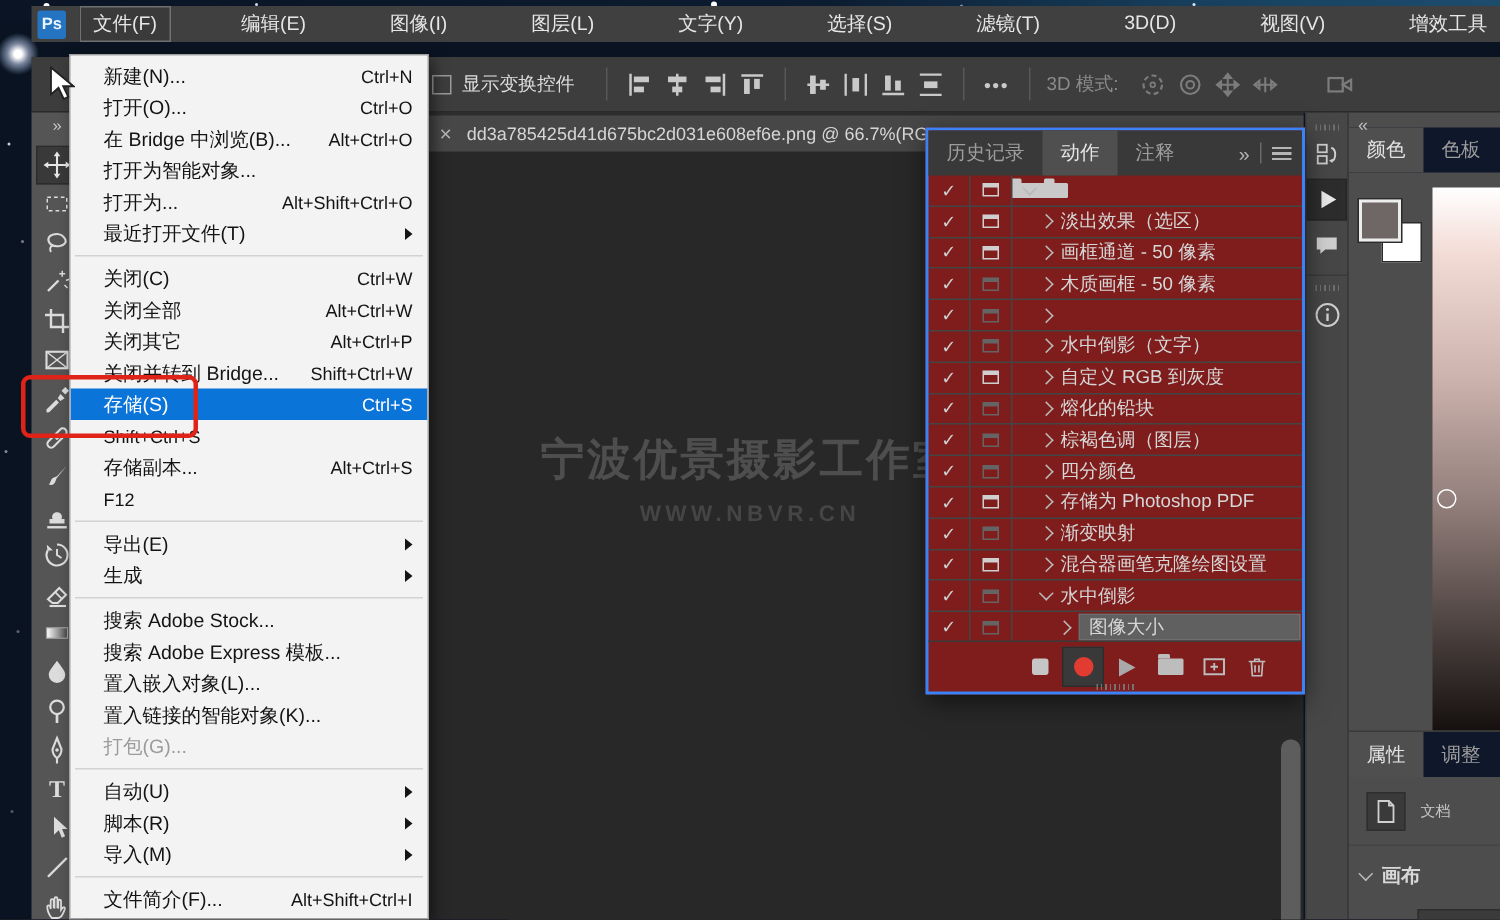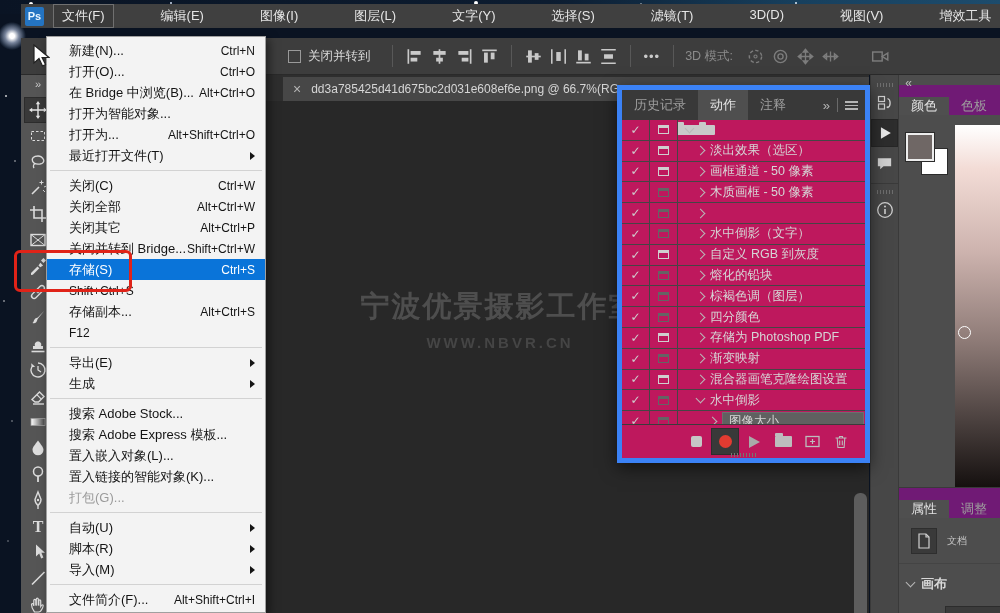--- a/index.html
+++ b/index.html
@@ -55,38 +55,38 @@
   .doctab{position:absolute;left:228px;top:2px;right:0;height:24px;background:#474747;
     display:flex;align-items:center;padding:0 10px;gap:10px;overflow:hidden;}
   .doctab-close{color:#b5b5b5;font-size:14px;line-height:14px;}
   .doctab-title{color:#d6d6d6;font-size:12px;white-space:nowrap;}
   .canvas{position:absolute;left:0;top:26px;right:0;bottom:0;}
   .wm{position:absolute;left:445px;top:186px;transform:translateX(-50%);text-align:center;white-space:nowrap;}
   .wm-t{font-size:29px;font-weight:bold;color:#4e4e4e;letter-spacing:2px;}
   .wm-u{font-size:15px;color:#454545;letter-spacing:3px;margin-top:7px;font-weight:bold;}
   .v-scroll{position:absolute;right:2px;top:392px;width:13px;height:144px;background:#5d5d5d;border-radius:6px;}
   
-  .file-menu{position:absolute;left:46px;top:36px;width:220px;height:577px;background:#f3f3f3;
+  .file-menu{position:absolute;left:46px;top:36px;width:240px;height:577px;background:#f3f3f3;
     border:1px solid #a0a0a0;box-shadow:3px 3px 9px rgba(0,0,0,.5);z-index:40;padding-top:3px;
     overflow:hidden;box-sizing:border-box;}
   .fm-row{height:21px;display:flex;align-items:center;padding:0 10px 0 22px;font-size:13px;color:#141414;}
   .fm-row .lbl{flex:1;white-space:nowrap;}
   .fm-row .sc{font-size:12px;color:#141414;white-space:nowrap;}
   .fm-row.hl{background:#0a74d9;color:#fff;}
   .fm-row.hl .sc{color:#fff;}
   .fm-row.dis,.fm-row.dis .sc{color:#9b9b9b;}
   .fm-sep{height:1px;background:#d2d2d2;margin:4px 3px;}
   .fm-arrow{width:0;height:0;border-left:5px solid #141414;border-top:4px solid transparent;border-bottom:4px solid transparent;}
   
   .red-box{position:absolute;left:14px;top:250px;width:112px;height:36px;border:3px solid #e02318;
     border-radius:6px;z-index:60;}
   .cursor{position:absolute;left:33px;top:44px;z-index:70;}
   
-  .actions-panel{position:absolute;left:617px;top:85px;width:253px;height:378px;background:#be185d;
-    border:5px solid #3b82f6;box-shadow:0 5px 16px rgba(0,0,0,.55);z-index:30;box-sizing:border-box;}
+  .actions-panel{position:absolute;left:617px;top:85px;width:253px;height:378px;background:#7f1d1d;
+    border:2px solid #3b82f6;box-shadow:0 5px 16px rgba(0,0,0,.55);z-index:30;box-sizing:border-box;}
   .ap-tabs{height:30px;background:#393939;display:flex;align-items:stretch;position:relative;}
   .ap-tab,.cp-tab,.pp-tab{padding:0 12px;display:flex;align-items:center;font-size:13px;color:#9d9d9d;white-space:nowrap;}
   .ap-tab.active,.cp-tab.active,.pp-tab.active{background:#4f4f4f;color:#e3e3e3;}
   .ap-menu{position:absolute;right:7px;top:0;bottom:0;display:flex;align-items:center;gap:7px;color:#b5b5b5;}
   .ap-chevrons{font-size:13px;}
   .ap-vline{width:1px;height:14px;background:#6a6a6a;}
   .ham{width:13px;height:9px;background:repeating-linear-gradient(180deg,#b5b5b5 0 1.5px,transparent 1.5px 3.6px);}
   .ap-list{position:absolute;top:30px;bottom:33px;left:0;right:0;overflow:hidden;}
   .ap-list::before{content:"";position:absolute;left:27px;top:0;bottom:0;width:1px;background:#454545;}
   .ap-list::after{content:"";position:absolute;left:55px;top:0;bottom:0;width:1px;background:#454545;}
@@ -120,21 +120,21 @@
   
   .dock{position:absolute;left:870px;top:75px;width:29px;height:538px;background:#474747;
     border-left:1px solid #3a3a3a;border-right:1px solid #3a3a3a;z-index:8;box-sizing:border-box;}
   .dock-collapse{position:absolute;top:1px;right:-14px;color:#bdbdbd;font-size:12px;z-index:9;}
   .dock-ic{width:27px;height:28px;display:flex;align-items:center;justify-content:center;color:#cfcfcf;margin:2px 0;}
   .dock-ic.active{background:#2d2d2d;box-shadow:inset 0 0 0 1px #262626;}
   .dock-sep{height:1px;background:#3a3a3a;margin:6px 0;}
   .dock .grip{margin:6px auto 2px;}
   
   .rightcol{position:absolute;left:899px;top:75px;width:101px;height:538px;background:#4d4d4d;z-index:7;}
-  .cp-tabs,.pp-tabs{height:30px;background:#701a75;display:flex;align-items:flex-end;}
+  .cp-tabs,.pp-tabs{height:30px;background:#0f172a;display:flex;}
   .color-panel{position:absolute;left:0;right:0;top:10px;height:402px;}
   .swatches{position:absolute;left:7px;top:48px;width:46px;height:46px;}
   .sw-bg{position:absolute;left:15px;top:15px;width:25px;height:25px;background:#fff;border:1px solid #2b2b2b;}
   .sw-fg{position:absolute;left:0;top:0;width:24px;height:24px;background:#6f6765;border:2px solid #ededed;box-shadow:0 0 0 1px #2b2b2b;}
   .grad-strip{position:absolute;left:56px;top:40px;width:45px;height:362px;
     background:linear-gradient(180deg,#ffffff 0%,#f3dcd6 12%,#cdb3ae 35%,#8d7a76 60%,#4a403e 82%,#15100f 100%);}
   .grad-ring{position:absolute;left:3px;top:201px;width:11px;height:11px;border:1.5px solid #fff;border-radius:50%;}
   .props-panel{position:absolute;left:0;right:0;top:412px;bottom:0;border-top:1px solid #3a3a3a;}
   .pp-docrow{margin:10px 0 0 12px;display:flex;align-items:center;gap:10px;}
   .pp-docicon{width:24px;height:24px;background:#3a3a3a;border:1px solid #2e2e2e;display:flex;align-items:center;justify-content:center;}
@@ -171,21 +171,21 @@
       <div class="menu-item">3D(D)</div>
       <div class="menu-item">视图(V)</div>
       <div class="menu-item">增效工具</div>
       <div class="menu-item">窗口(W)</div>
       <div class="menu-item">帮助(H)</div>
     </div>
 </div>
 
 <div class="optionsbar">
   <span class="ob-check"></span>
-  <span class="ob-label">关闭并转到</span>
+  <span class="ob-label">显示变换控件</span>
   <span class="ob-sep"></span>
   <span class="ob-ic">
       <svg viewBox="0 0 17 17">
         <path d="M3 2v13" stroke="#c9c9c9" stroke-width="1.5"></path>
         <rect x="5" y="3.6" width="9" height="3.4" fill="#c9c9c9"></rect>
         <rect x="5" y="9.6" width="6" height="3.4" fill="#c9c9c9"></rect>
       </svg>
     </span>
   <span class="ob-ic">
       <svg viewBox="0 0 17 17">

